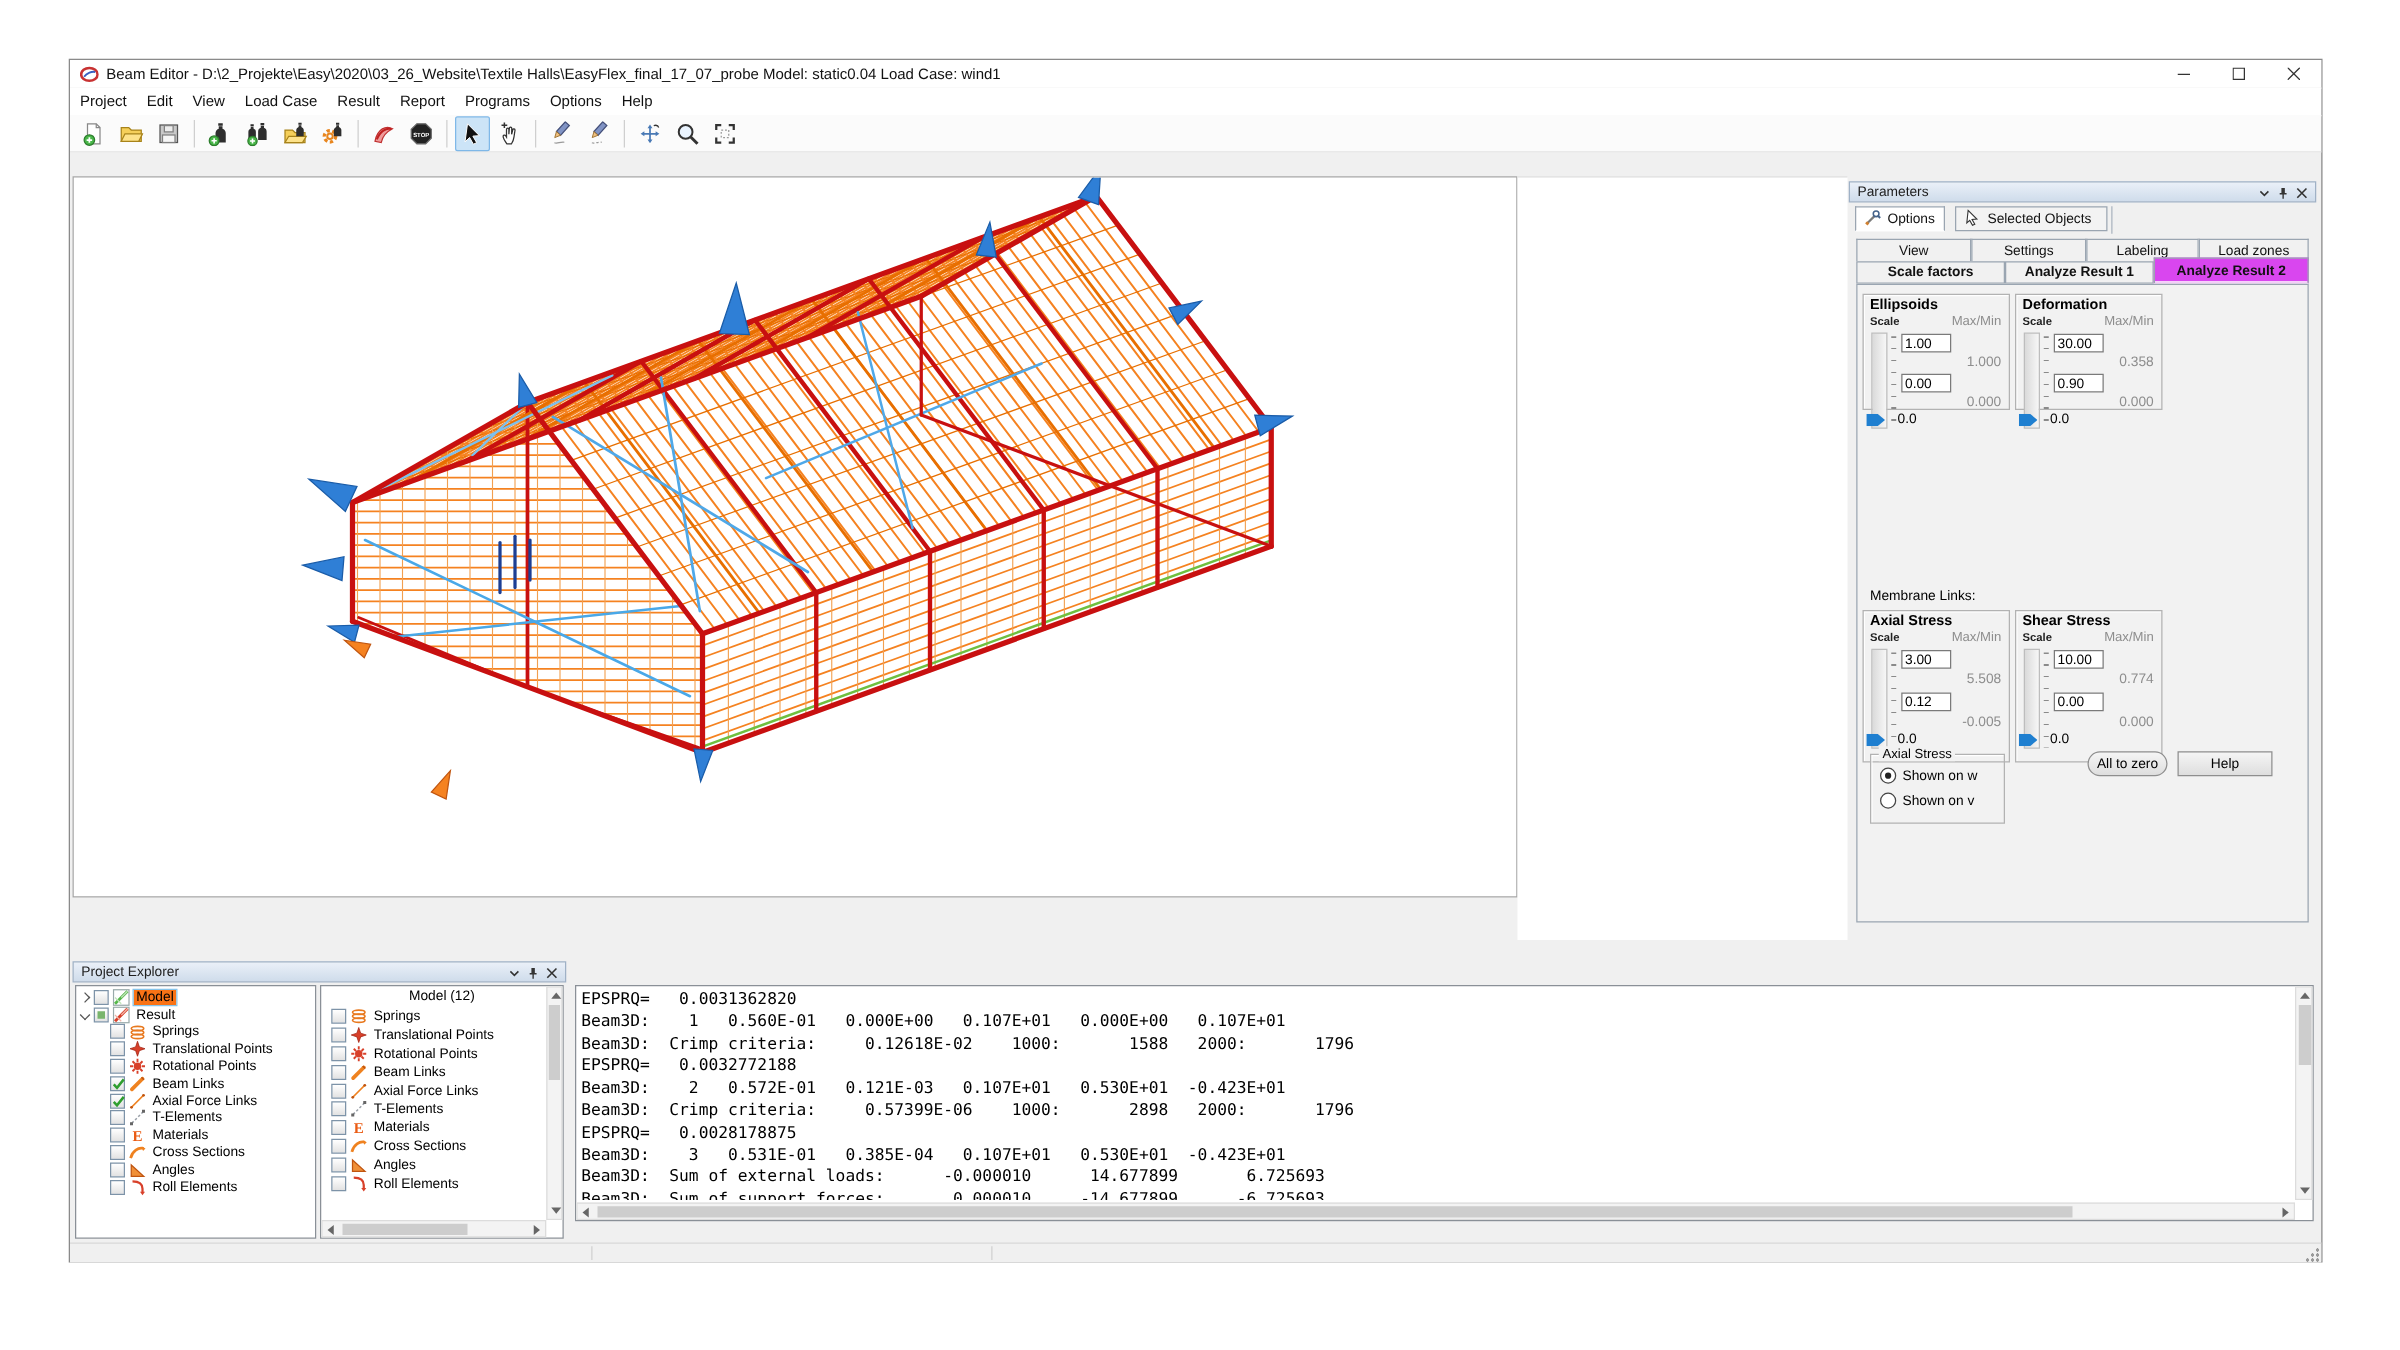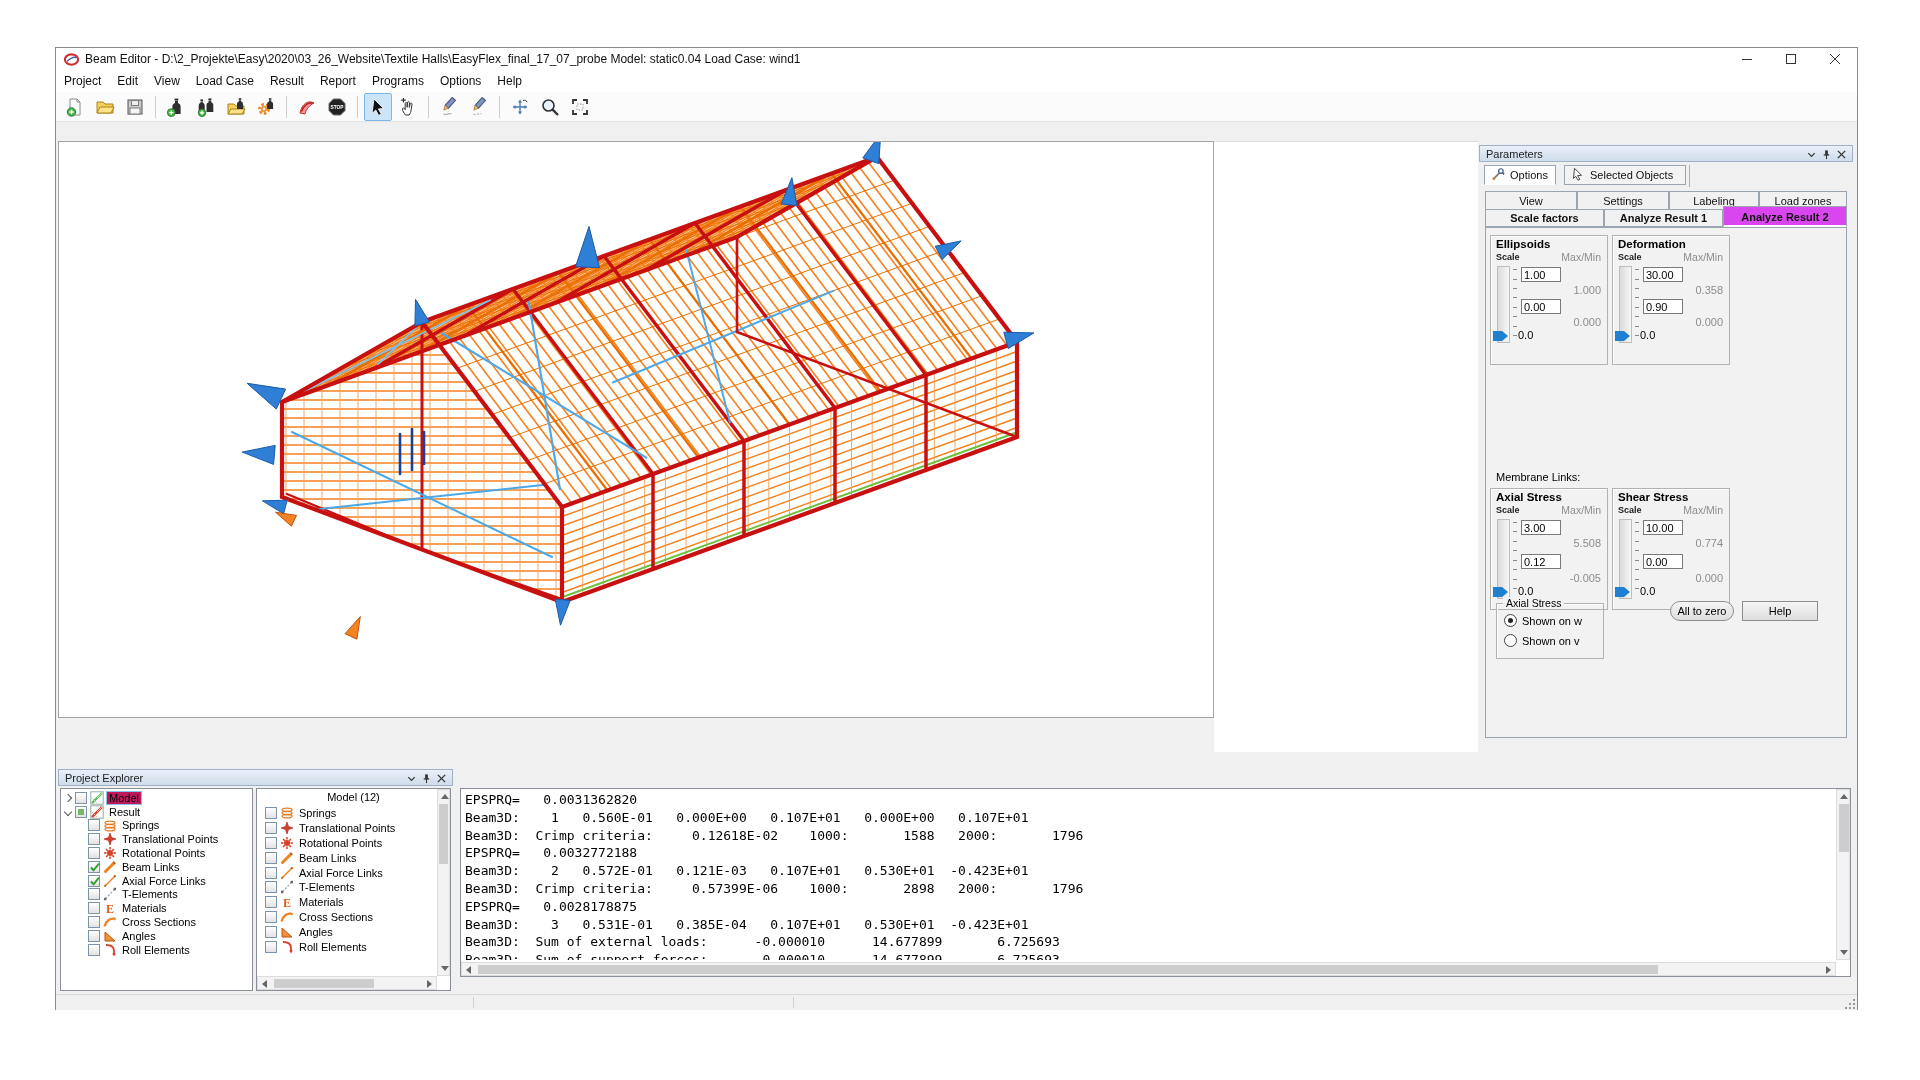--- a/index.html
+++ b/index.html
@@ -34,21 +34,21 @@
   #params{left:1423px;top:97px;width:374px;height:601px;background:#f0f0f0;}
   .ptab{position:absolute;top:20px;height:20px;border:1px solid #9aa5b1;background:#f3f3f3;display:flex;align-items:center;font-size:11px;color:#111;box-sizing:border-box;padding:0 6px;}
   .ptab.active{background:#fff;border-bottom-color:#fff;}
   .ptab svg{width:14px;height:14px;margin-right:5px;}
   #ptab-sep{position:absolute;left:210px;top:20px;width:1px;height:22px;background:#aab4bf;}
   .trow{position:absolute;left:6px;width:362px;height:18px;display:flex;}
   .itab{border:1px solid #9aa5b1;border-bottom:none;background:#f1f1f1;font-size:11px;color:#111;display:flex;align-items:center;justify-content:center;box-sizing:border-box;}
   .trow2 .itab{border-bottom:1px solid #9aa5b1;}
   .trow2 .itab.active{background:#d946ef;border-bottom-color:#fafafa;height:21px;margin-top:-3px;box-shadow:0 -1px 0 #fff inset;}
   #tabpage{position:absolute;left:6px;top:82px;width:362px;height:511px;border:1px solid #9aa5b1;background:#f2f2f2;box-sizing:border-box;}
-  .sgroup{position:absolute;width:118px;height:130px;border:1px solid #b2b2b2;box-shadow:1px 1px 0 #fff inset;box-sizing:border-box;}
+  .sgroup{position:absolute;width:118px;height:93px;border:1px solid #b2b2b2;box-shadow:1px 1px 0 #fff inset;box-sizing:border-box;}
   .sg-title{position:absolute;left:5px;top:2px;font-size:11.5px;font-weight:bold;color:#000;}
   .sg-scale{position:absolute;left:5px;top:16px;font-size:9px;font-weight:bold;color:#222;}
   .sg-maxmin{position:absolute;right:6px;top:15px;font-size:10.5px;color:#8d8d8d;}
   .sg-track{position:absolute;left:6px;top:30px;width:13px;height:77px;background:linear-gradient(to right,#dadada,#f7f7f7);border:1px solid #bdbdbd;box-sizing:border-box;}
   .sg-ticks{position:absolute;left:22px;top:33px;width:4px;height:72px;background:repeating-linear-gradient(to bottom,#8a8a8a 0 1px,transparent 1px 9.5px);}
   .sg-input{position:absolute;left:30px;width:40px;height:15px;border:1px solid #7a7a7a;font-size:11px;font-family:"Liberation Sans",sans-serif;padding:0 2px;box-sizing:border-box;background:#fff;}
   .sg-val{position:absolute;right:6px;font-size:11px;color:#8d8d8d;}
   .sg-thumb{position:absolute;left:2px;top:95px;width:15px;height:10px;background:#1f7fd0;clip-path:polygon(0 0,60% 0,100% 50%,60% 100%,0 100%);}
   .sg-zero{position:absolute;left:27px;top:93px;font-size:11px;color:#000;}
   #membrane-label{position:absolute;left:10px;top:243px;font-size:11px;color:#000;}
@@ -67,21 +67,21 @@
   .chev{width:5px;height:5px;border-right:1.5px solid #555;border-bottom:1.5px solid #555;display:inline-block;margin:0 4px 0 4px;flex:0 0 auto;}
   .chev.col{transform:rotate(-45deg);}
   .chev.exp{transform:rotate(45deg);}
   .chev.none{border:none;width:5px;}
   .cbx{width:12px;height:12px;border:1px solid #7d93a8;background:linear-gradient(#fff,#e2e2e2);flex:0 0 auto;margin-right:3px;position:relative;box-sizing:border-box;}
   .cbx svg{position:absolute;left:0;top:-1px;width:12px;height:12px;}
   .cbx .part{position:absolute;left:2px;top:2px;width:6px;height:6px;background:#79b56d;}
   .ticon{width:14px;height:14px;flex:0 0 auto;margin-right:3px;}
   .ticon svg{width:14px;height:14px;}
   .tlabel{padding:0 2px;}
-  .tlabel.sel{background:#be185d;outline:1px solid #86c4ea;}
+  .tlabel.sel{background:#f97316;outline:1px solid #86c4ea;}
   #mlist-header{height:15px;text-align:center;font-size:11px;color:#000;padding-top:2px;}
   
   .sb{position:absolute;background:#f3f3f3;border:1px solid #dcdcdc;box-sizing:border-box;}
   .sb-thumb{position:absolute;background:#cdcdcd;}
   .sb-arrow{position:absolute;width:0;height:0;}
   
   #console{left:400px;top:721px;width:1399px;height:224px;background:#f0f0f0;}
   #console-box{position:absolute;left:4px;top:19px;width:1391px;height:189px;background:#fff;border:1px solid #8a9097;box-sizing:border-box;overflow:hidden;}
   #console-lines{position:absolute;left:4px;top:2px;right:18px;bottom:16px;overflow:hidden;}
   .cline{font-family:"DejaVu Sans Mono",monospace;font-size:13px;line-height:17.8px;white-space:pre;color:#000;}

